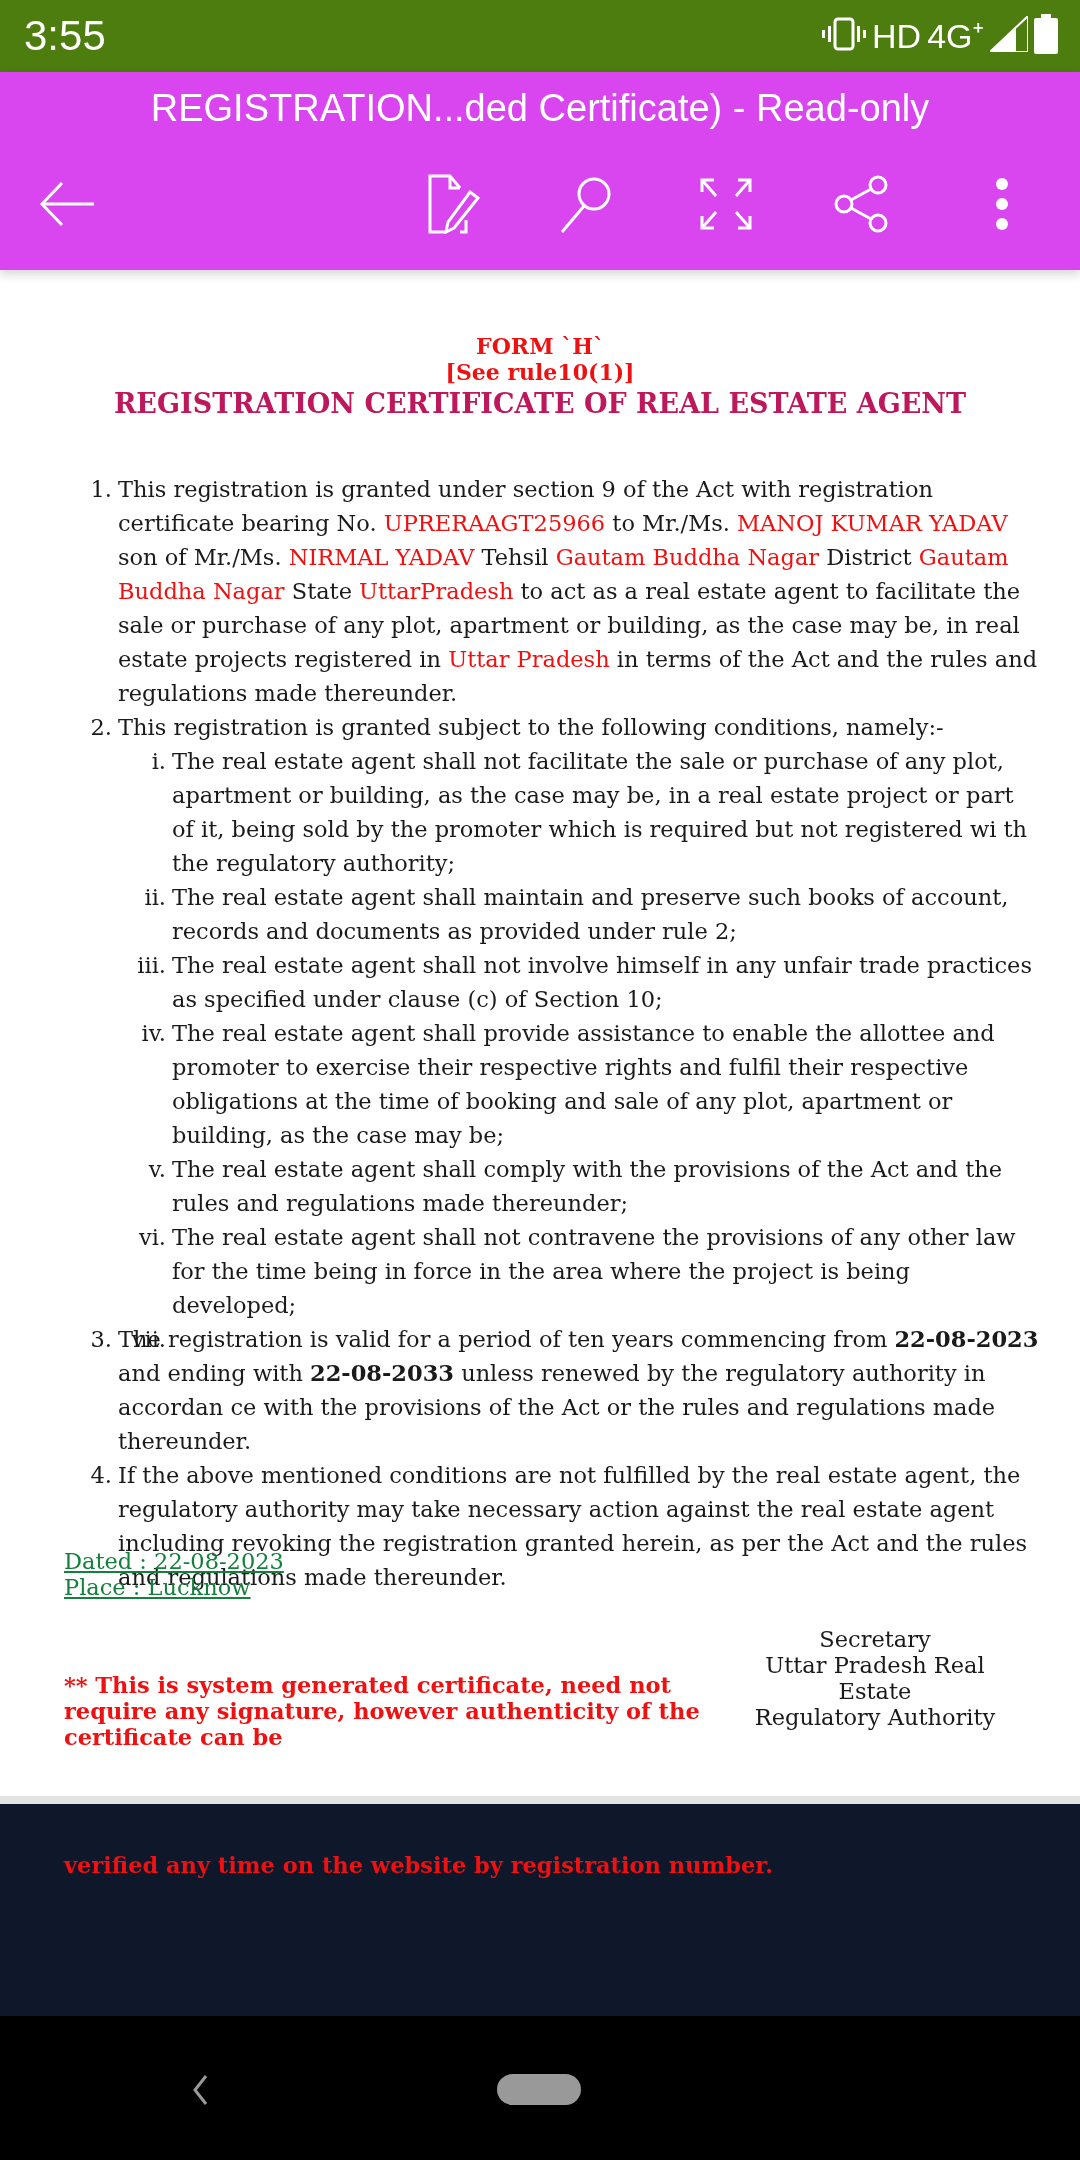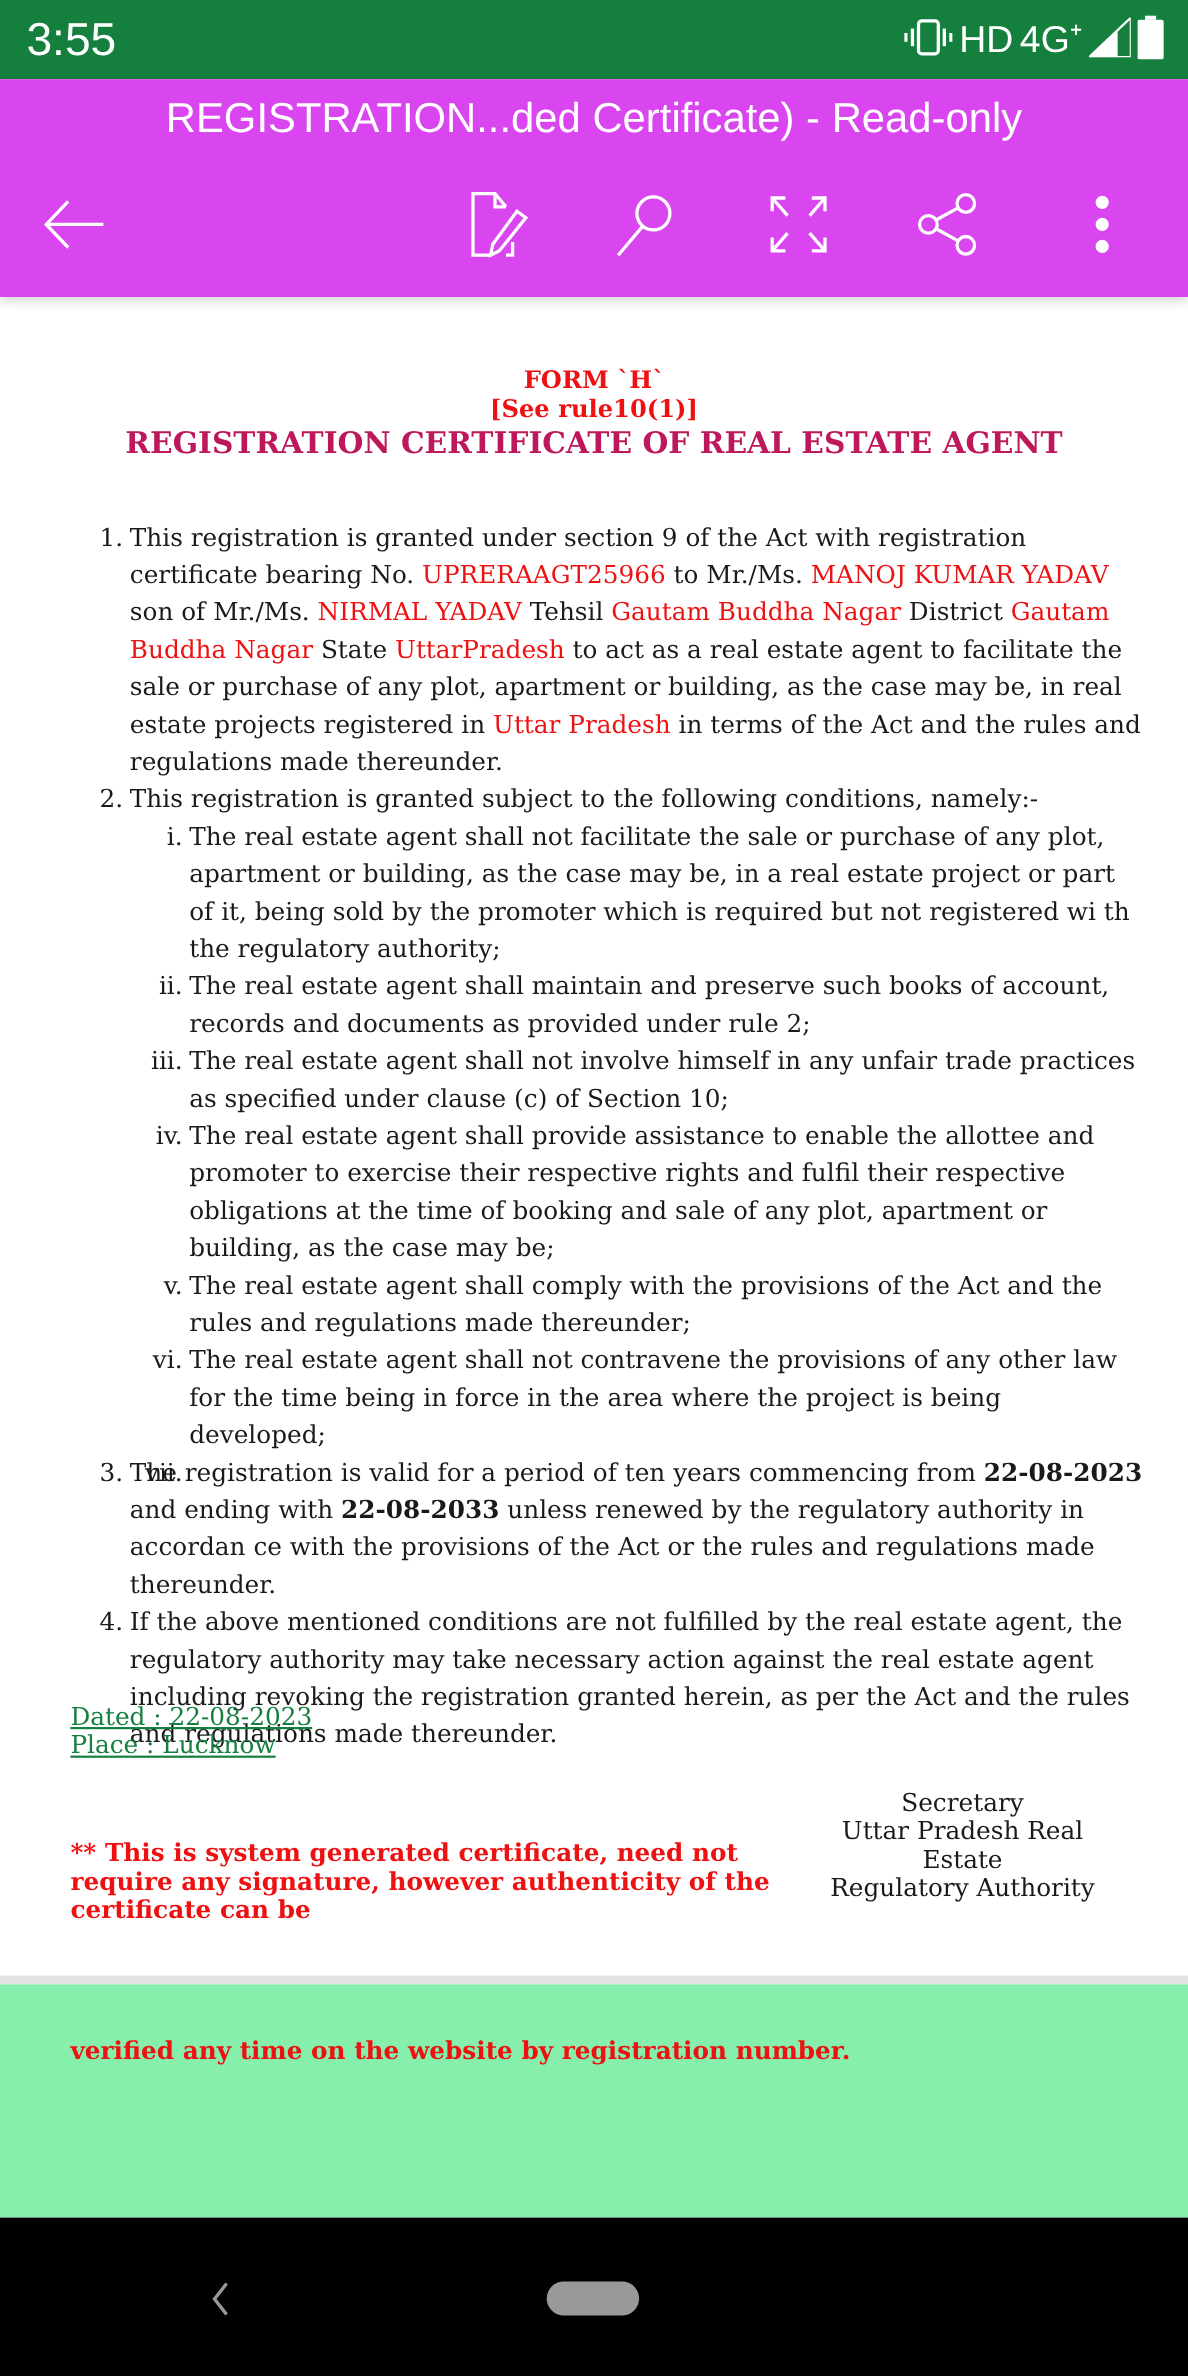--- a/index.html
+++ b/index.html
@@ -3,21 +3,21 @@
 <meta charset="utf-8">
 <style>
   html, body { margin: 0; padding: 0; }
   body {
     width: 1080px; height: 2160px; overflow: hidden; position: relative;
     background: #ffffff;
     font-family: "DejaVu Serif", serif;
   }
   .status-bar {
     position: absolute; left: 0; top: 0; width: 1080px; height: 72px;
-    background: #15803d; color: #ffffff;
+    background: #4d7c0f; color: #ffffff;
     font-family: "Liberation Sans", sans-serif;
   }
   .status-time { position: absolute; left: 24px; top: 12px; font-size: 42px; letter-spacing: 0px; }
   .status-icons { position: absolute; right: 22px; top: 16px; height: 40px; display: flex; align-items: center; gap: 6px; }
   .status-icons .txt { font-size: 34px; line-height: 40px; }
   .app-bar {
     position: absolute; left: 0; top: 72px; width: 1080px; height: 198px;
     background: #d946ef; color: #ffffff;
     font-family: "Liberation Sans", sans-serif;
     box-shadow: 0 4px 10px rgba(0,0,0,0.18);
@@ -36,21 +36,21 @@
   .body-text { position: absolute; left: 0; top: 202px; width: 1080px; font-size: 22.5px; line-height: 34px; color: #1a1a1a; }
   .item { position: relative; padding-left: 118px; padding-right: 40px; }
   .item .num { position: absolute; left: 0; width: 112px; text-align: right; }
   .sub { position: relative; padding-left: 172px; padding-right: 40px; }
   .sub .num { position: absolute; left: 0; width: 166px; text-align: right; }
   b { font-weight: bold; }
   .dated { position: absolute; left: 64px; top: 1278px; font-size: 22.5px; line-height: 26px; color: #15803d; text-decoration: underline; }
   .signatory { position: absolute; left: 740px; top: 1356px; width: 270px; text-align: center; font-size: 22.5px; line-height: 26px; color: #1a1a1a; }
   .note1 { position: absolute; left: 64px; top: 1402px; width: 680px; font-size: 22.5px; line-height: 26px; font-weight: bold; }
   .page-sep { position: absolute; left: 0; top: 1796px; width: 1080px; height: 8px; background: #e3e3e3; }
-  .page2 { position: absolute; left: 0; top: 1804px; width: 1080px; height: 212px; background: #86efac; }
+  .page2 { position: absolute; left: 0; top: 1804px; width: 1080px; height: 212px; background: #0f172a; }
   .note2 { position: absolute; left: 64px; top: 48px; font-size: 22.5px; line-height: 26px; font-weight: bold; }
   .nav-bar { position: absolute; left: 0; top: 2016px; width: 1080px; height: 144px; background: #000; }
   .nav-back { position: absolute; left: 190px; top: 58px; }
   .nav-home { position: absolute; left: 497px; top: 58px; width: 84px; height: 31px; border-radius: 16px; background: #999999; }
 </style>
 </head>
 <body>
 
 <div class="status-bar">
   <div class="status-time">3:55</div>

